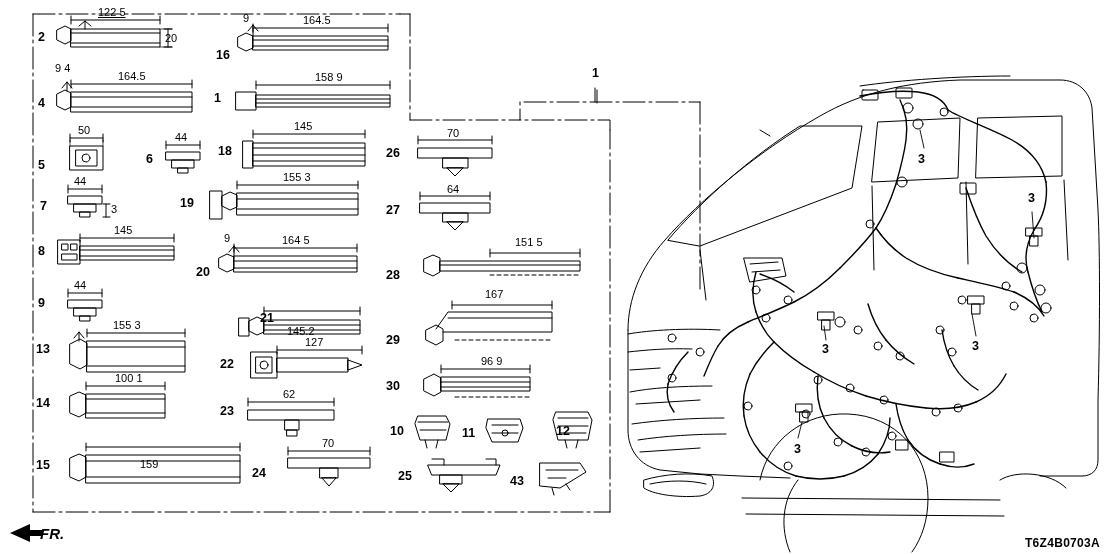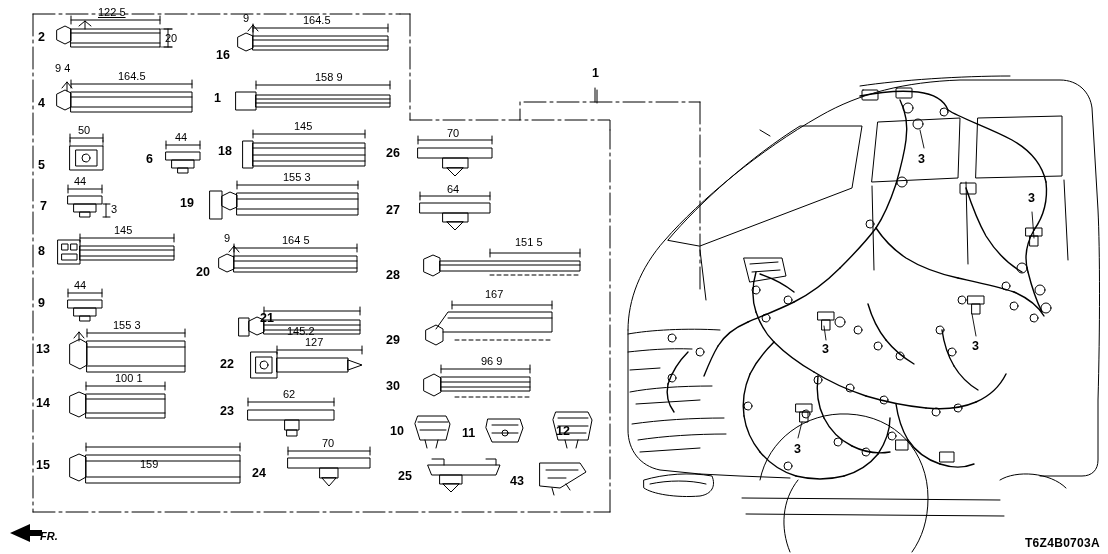--- a/index.html
+++ b/index.html
@@ -4,21 +4,21 @@
 <style>
   html,body{margin:0;padding:0;background:#ffffff;}
   body{width:1108px;height:554px;font-family:"Liberation Sans",sans-serif;overflow:hidden;position:relative;}
   #sheet{position:relative;width:1108px;height:554px;}
   svg.layer{position:absolute;left:0;top:0;width:1108px;height:554px;}
   .lbl{position:absolute;font-family:"Liberation Sans",sans-serif;color:#000;white-space:nowrap;}
   .num{font-size:12.5px;font-weight:bold;}
   .dim{font-size:11px;}
   .callout{font-size:12.5px;font-weight:bold;}
   .partno{position:absolute;right:8px;bottom:4px;font-size:12px;font-weight:bold;letter-spacing:.3px;}
-  .fr{position:absolute;left:14px;bottom:12px;font-size:11px;font-weight:bold;font-style:italic;}
+  .fr{position:absolute;left:14px;bottom:12px;font-size:15px;font-weight:bold;font-style:italic;}
 </style>
 </head>
 <body>
 
 <div id="sheet">
 
   <svg class="layer" viewBox="0 0 1108 554" xmlns="http://www.w3.org/2000/svg">
     <g fill="none" stroke="#000" stroke-width="1" stroke-linecap="round" stroke-linejoin="round">
 
       <path d="M33,17 L405,17 L412,8 L420,17 L620,17" stroke-dasharray="none" stroke="none"></path>

